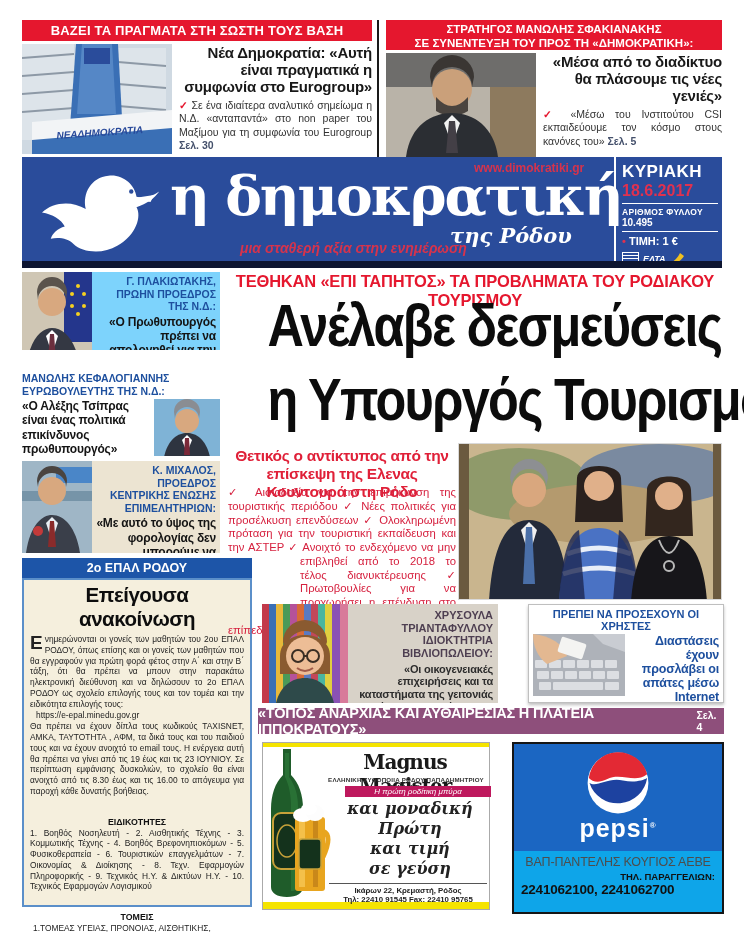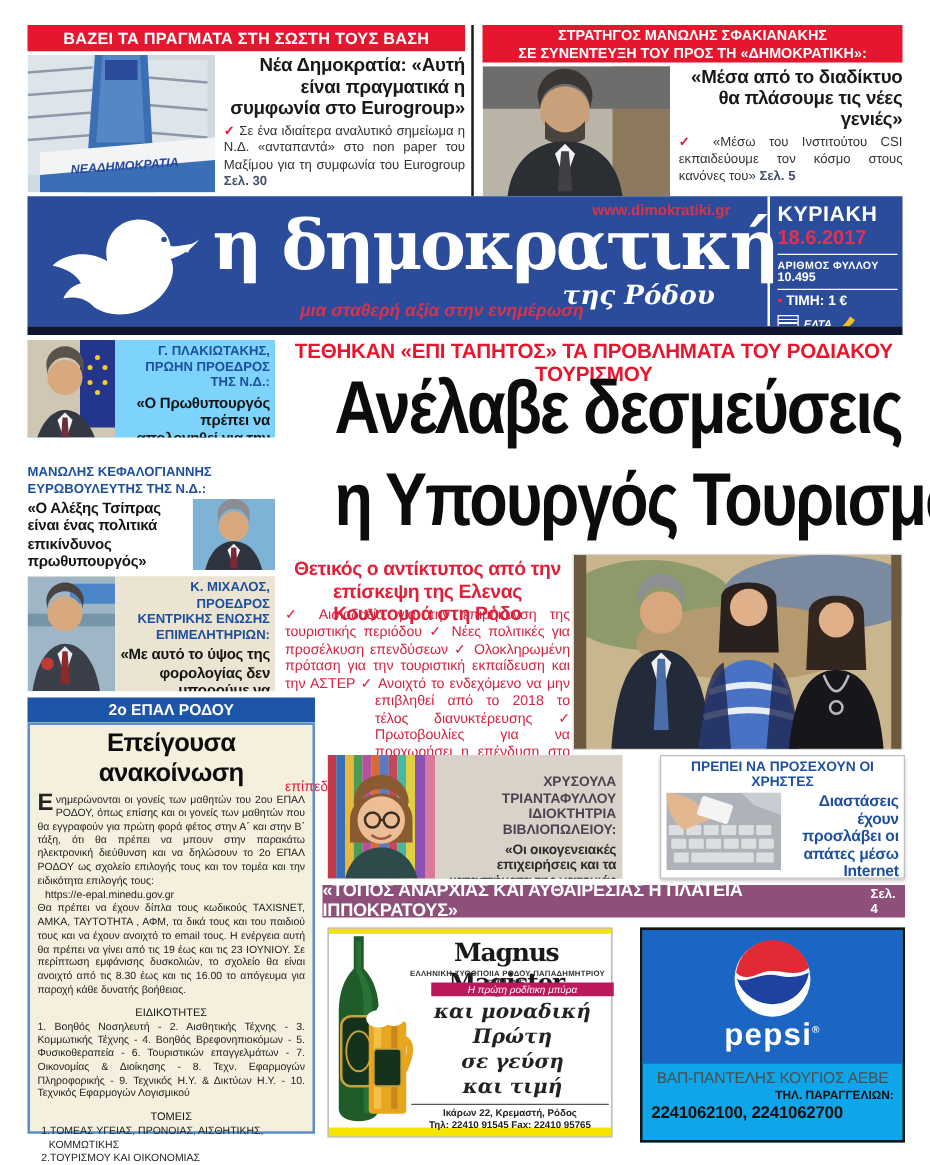--- a/index.html
+++ b/index.html
@@ -61,42 +61,42 @@
 
   
   .ann{left:22px;top:558px;width:230px;height:349px;}
   .ann-banner{height:20px;background:#1d55a8;color:#fff;font-weight:bold;font-size:12.5px;
               text-align:center;line-height:20px;}
   .ann-box{height:329px;background:#f5efdd;border:2px solid #5b8fc9;padding:3px 6px 2px 6px;}
   .ann-h1{font-weight:bold;font-size:20.5px;letter-spacing:-.5px;text-align:center;color:#0d0d0d;margin:0 0 3px 0;}
   .ann-p{font-size:8.4px;line-height:1.28;color:#222;text-align:justify;margin:0;}
   .ann-p1::first-letter{font-size:19px;font-weight:bold;float:left;line-height:15px;padding:1px 2px 0 0;}
   .ann-url{font-size:8.4px;color:#222;margin:1px 0 1px 6px;}
-  .ann-mid{font-weight:normal;font-size:8.8px;text-align:center;margin:8px 0 1px 0;color:#111;}
+  .ann-mid{font-weight:bold;font-size:8.8px;text-align:center;margin:20px 0 1px 0;color:#111;}
   .ann-sector{font-size:8.4px;color:#222;line-height:1.3;padding-left:9px;text-indent:-6px;margin:0;}
 
   
   .kicker{left:228px;top:272px;width:494px;color:#e5172e;font-weight:bold;font-size:16.5px;
           text-align:center;letter-spacing:-.2px;}
   .headline{left:228px;top:289px;width:494px;text-align:center;color:#0c0c0c;}
   .headline .hl{font-weight:bold;font-size:60px;line-height:74px;letter-spacing:-2px;
                 transform:scaleX(.84);transform-origin:50% 50%;white-space:nowrap;}
   .subhead{left:228px;top:447px;width:228px;color:#e02038;font-weight:bold;font-size:15.5px;
            line-height:1.15;text-align:center;letter-spacing:-.3px;}
   .bullets{left:228px;top:486px;width:228px;color:#d6213f;font-size:11.3px;line-height:1.22;
            text-align:justify;font-weight:500;}
   .wrap-spacer{float:left;width:72px;height:62px;}
   .bullets .sref{font-weight:bold;}
   .photo3{left:458px;top:443px;width:264px;height:157px;overflow:hidden;border:1px solid #d9d9d9;}
 
   
   .bookbox{left:262px;top:604px;width:236px;height:99px;background:#d8d2c8;overflow:hidden;}
   .bookrow{display:flex;height:100%;}
   .bookphoto{flex:0 0 86px;position:relative;overflow:hidden;}
-  .booktext{flex:1;padding:16px 5px;text-align:right;}
+  .booktext{flex:1;padding:5px 5px;text-align:right;}
   .bookhead{color:#4e3f51;font-weight:bold;font-size:11px;line-height:1.15;}
   .bookquote{color:#2c2c2c;font-weight:bold;font-size:11px;line-height:1.15;margin-top:3px;letter-spacing:-.2px;}
 
   
   .netbox{left:528px;top:604px;width:196px;height:99px;background:#fff;border:1px solid #bfbfbf;
           box-shadow:0 2px 3px rgba(0,0,0,.25);padding:3px 4px;}
   .nethead{color:#1d4f9e;font-weight:bold;font-size:11px;text-align:center;}
   .netrow{display:flex;margin-top:2px;}
   .netphoto{flex:0 0 92px;height:62px;position:relative;overflow:hidden;}
   .nettext{flex:1;text-align:right;padding-left:4px;}
@@ -482,22 +482,22 @@
           <rect x="34" y="92" width="22" height="30" rx="3" fill="#14321c" stroke="#c8a23a" stroke-width="1.5"></rect>
         </g>
       </svg>
     </div>
     <div class="mg-title">Magnus Magister</div>
     <div class="mg-sub">ΕΛΛΗΝΙΚΗ ΖΥΘΟΠΟΙΙΑ ΡΟΔΟΥ-ΠΑΠΑΔΗΜΗΤΡΙΟΥ ΕΜΜ. Α.Ε.</div>
     <div class="mg-ribbon">Η πρώτη ροδίτικη μπύρα</div>
     <div class="mg-slogan">
       <div>και μοναδική</div>
       <div>Πρώτη</div>
+      <div>και τιμή</div>
       <div>σε γεύση</div>
-      <div>και τιμή</div>
     </div>
     <div class="mg-addr">
       <div>Ικάρων 22, Κρεμαστή, Ρόδος</div>
       <div>Τηλ: 22410 91545   Fax: 22410 95765</div>
     </div>
   </div>
 
   <div class="abs pepsi">
     <div class="pp-blue">
       <svg width="62" height="62" viewBox="0 0 100 100" style="margin-top:8px;">

